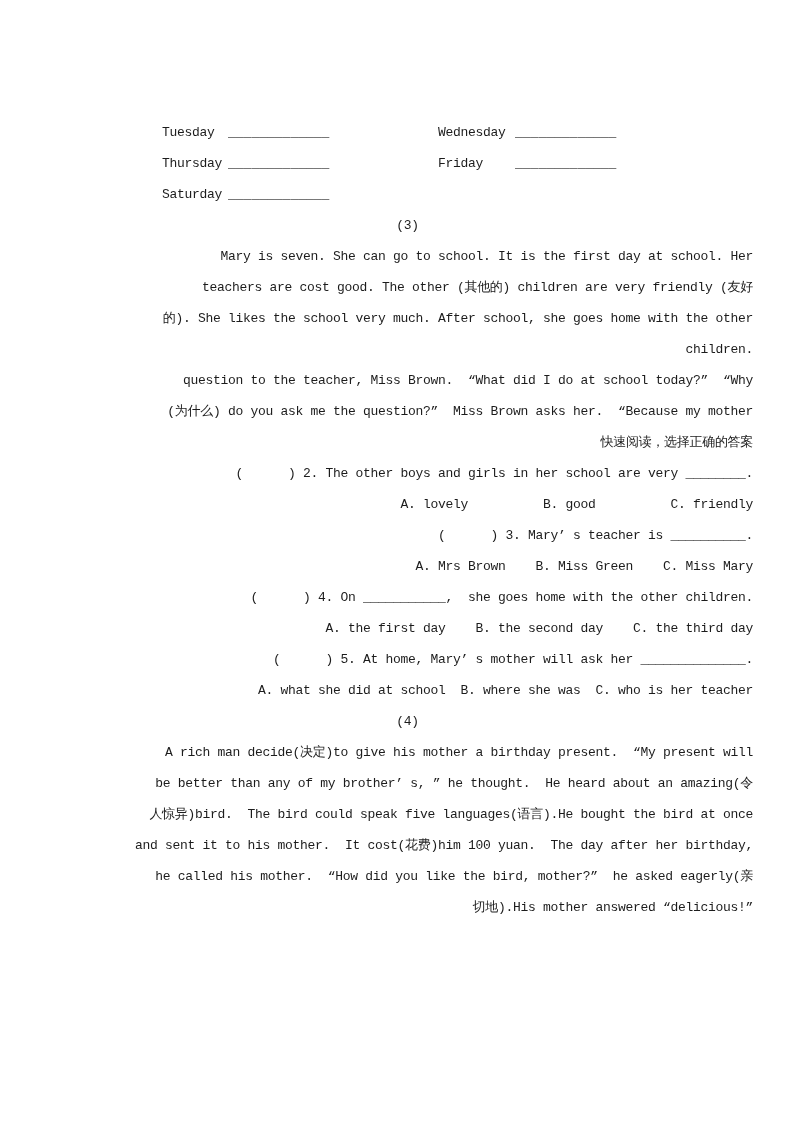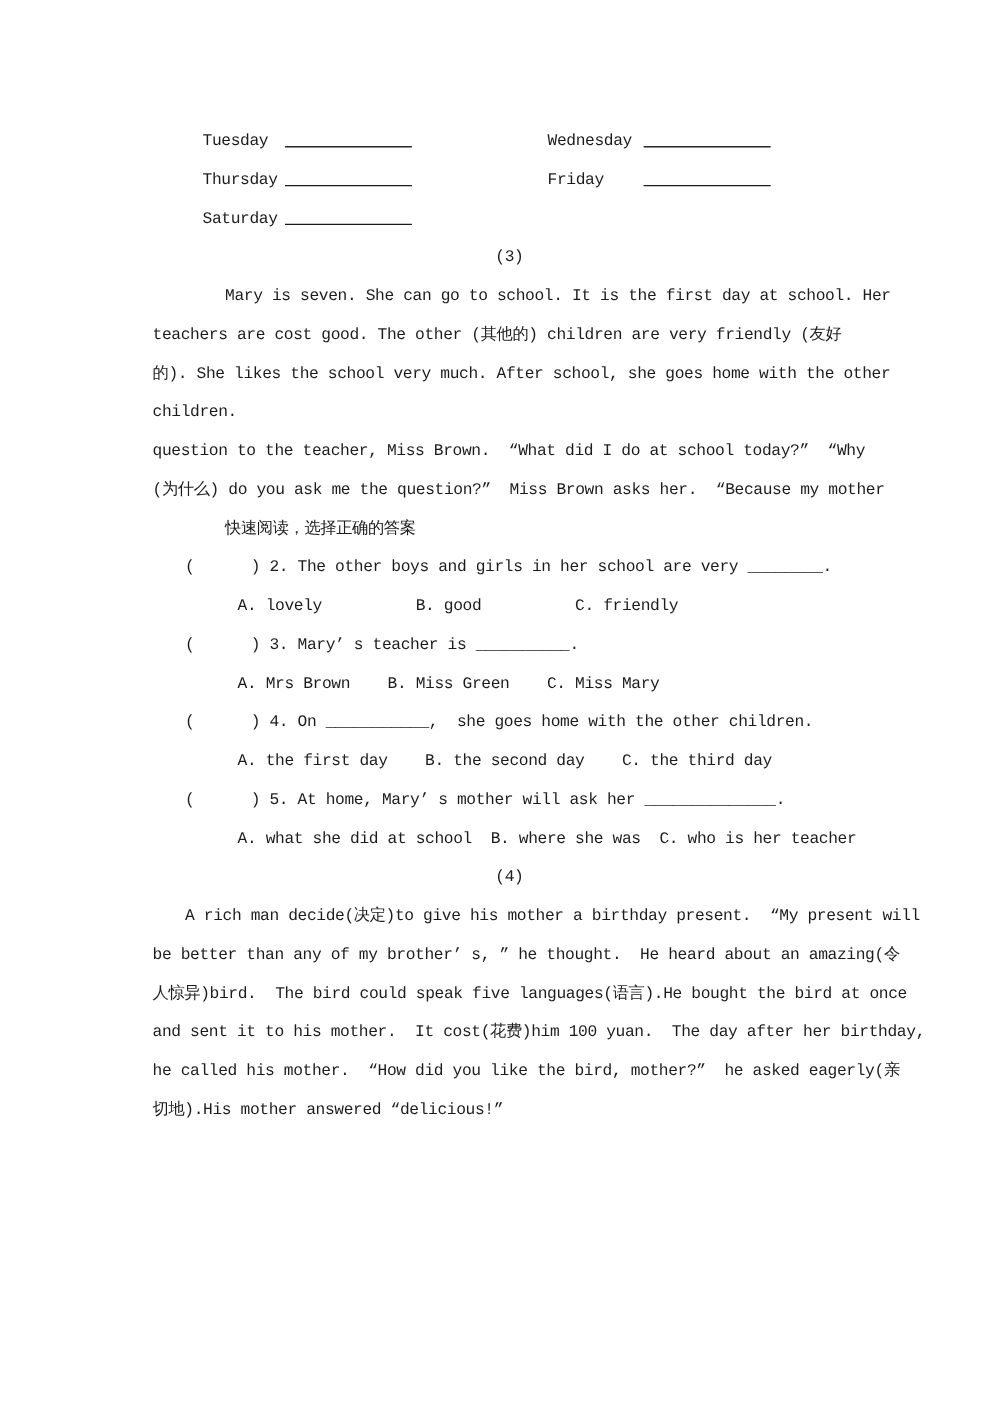--- a/index.html
+++ b/index.html
@@ -11,43 +11,45 @@
     margin: 0 auto;
     background: #ffffff;
     font-family: "Liberation Mono", "DejaVu Sans Mono", monospace;
     font-size: 13px;
     letter-spacing: -0.3px;
     color: #1c1c1c;
     overflow: hidden;
   }
   .content {
     padding: 97px 40px 0 122px;
+    margin-top: 20px;
   }
   .line {
     line-height: 31px;
     height: 31px;
     white-space: pre;
+    text-align: right;
   }
   .center { text-align: center; padding-right: 60px; }
   .indent-lg { padding-left: 58px; }
   .indent-sm { padding-left: 26px; }
   .q { padding-left: 26px; }
   .opt { padding-left: 68px; }
   .day-row {
     display: flex;
     height: 31px;
     line-height: 31px;
     padding-left: 40px;
     white-space: pre;
   }
   .day-cell-left { width: 276px; display: flex; }
   .day-cell-right { flex: 1; display: flex; }
   .day-label { display: inline-block; width: 66px; }
   .day-label-r { display: inline-block; width: 77px; }
-  .day-blank { display: inline-block; letter-spacing: 0; text-decoration: underline; }
+  .day-blank { display: inline-block; letter-spacing: 0; }
 </style>
 </head>
 <body>
 
 <div class="page">
   <div class="content">
 
     <div class="day-row">
       <div class="day-cell-left">
         <span class="day-label">Tuesday</span>

